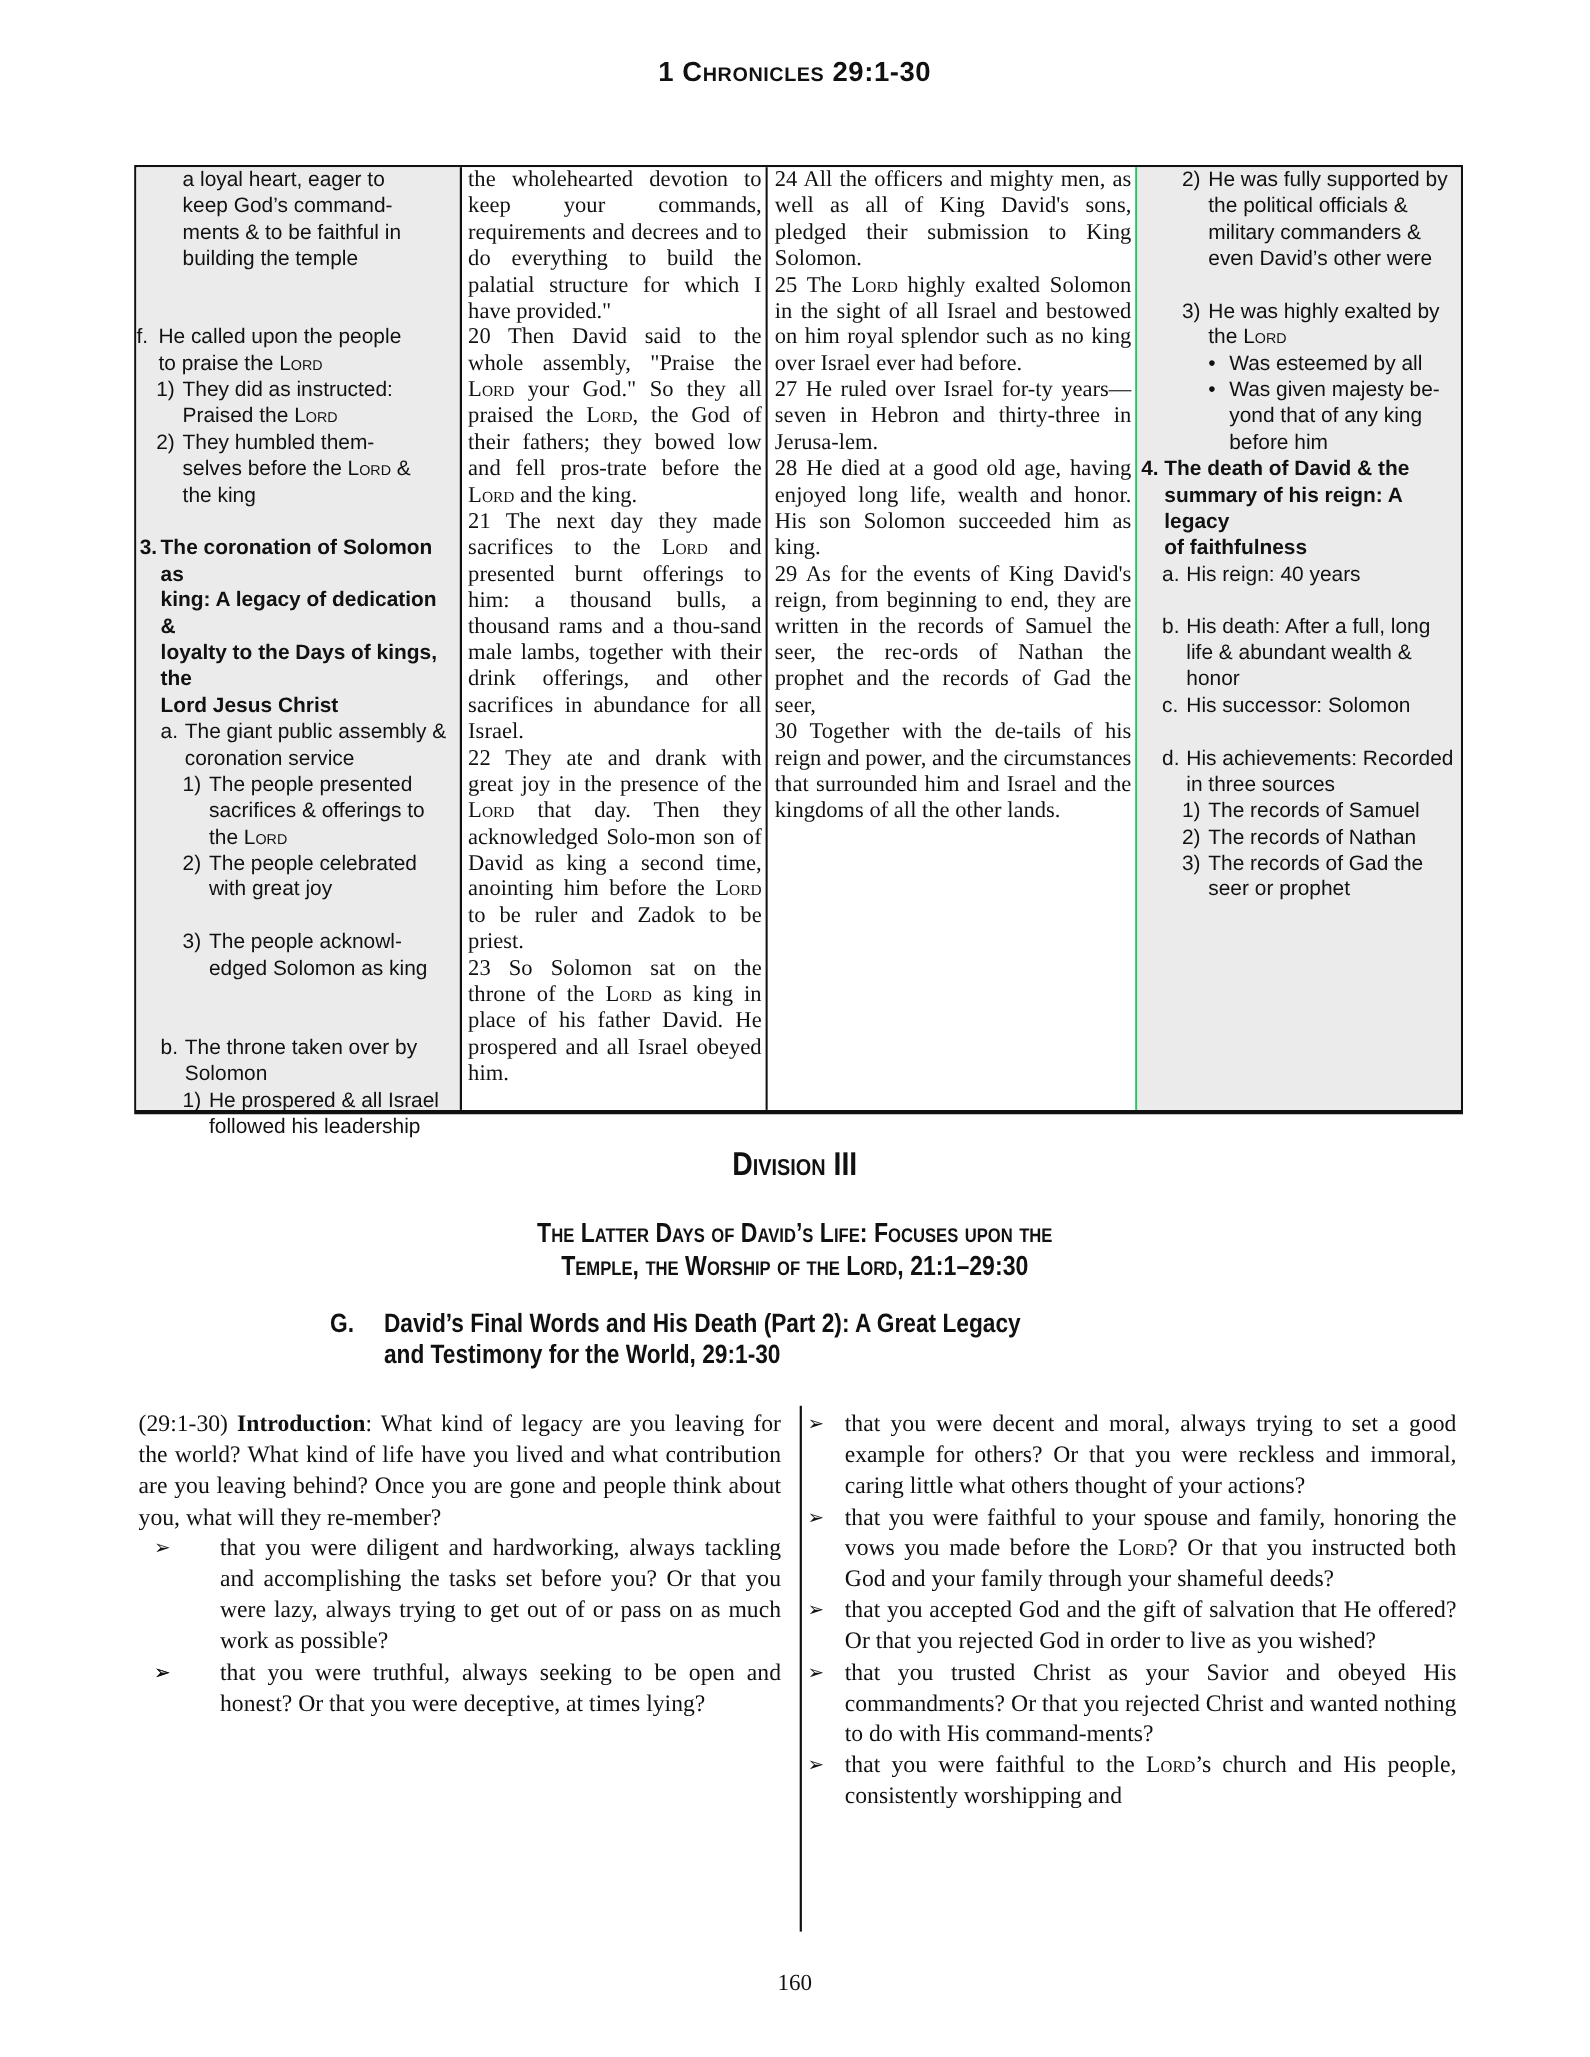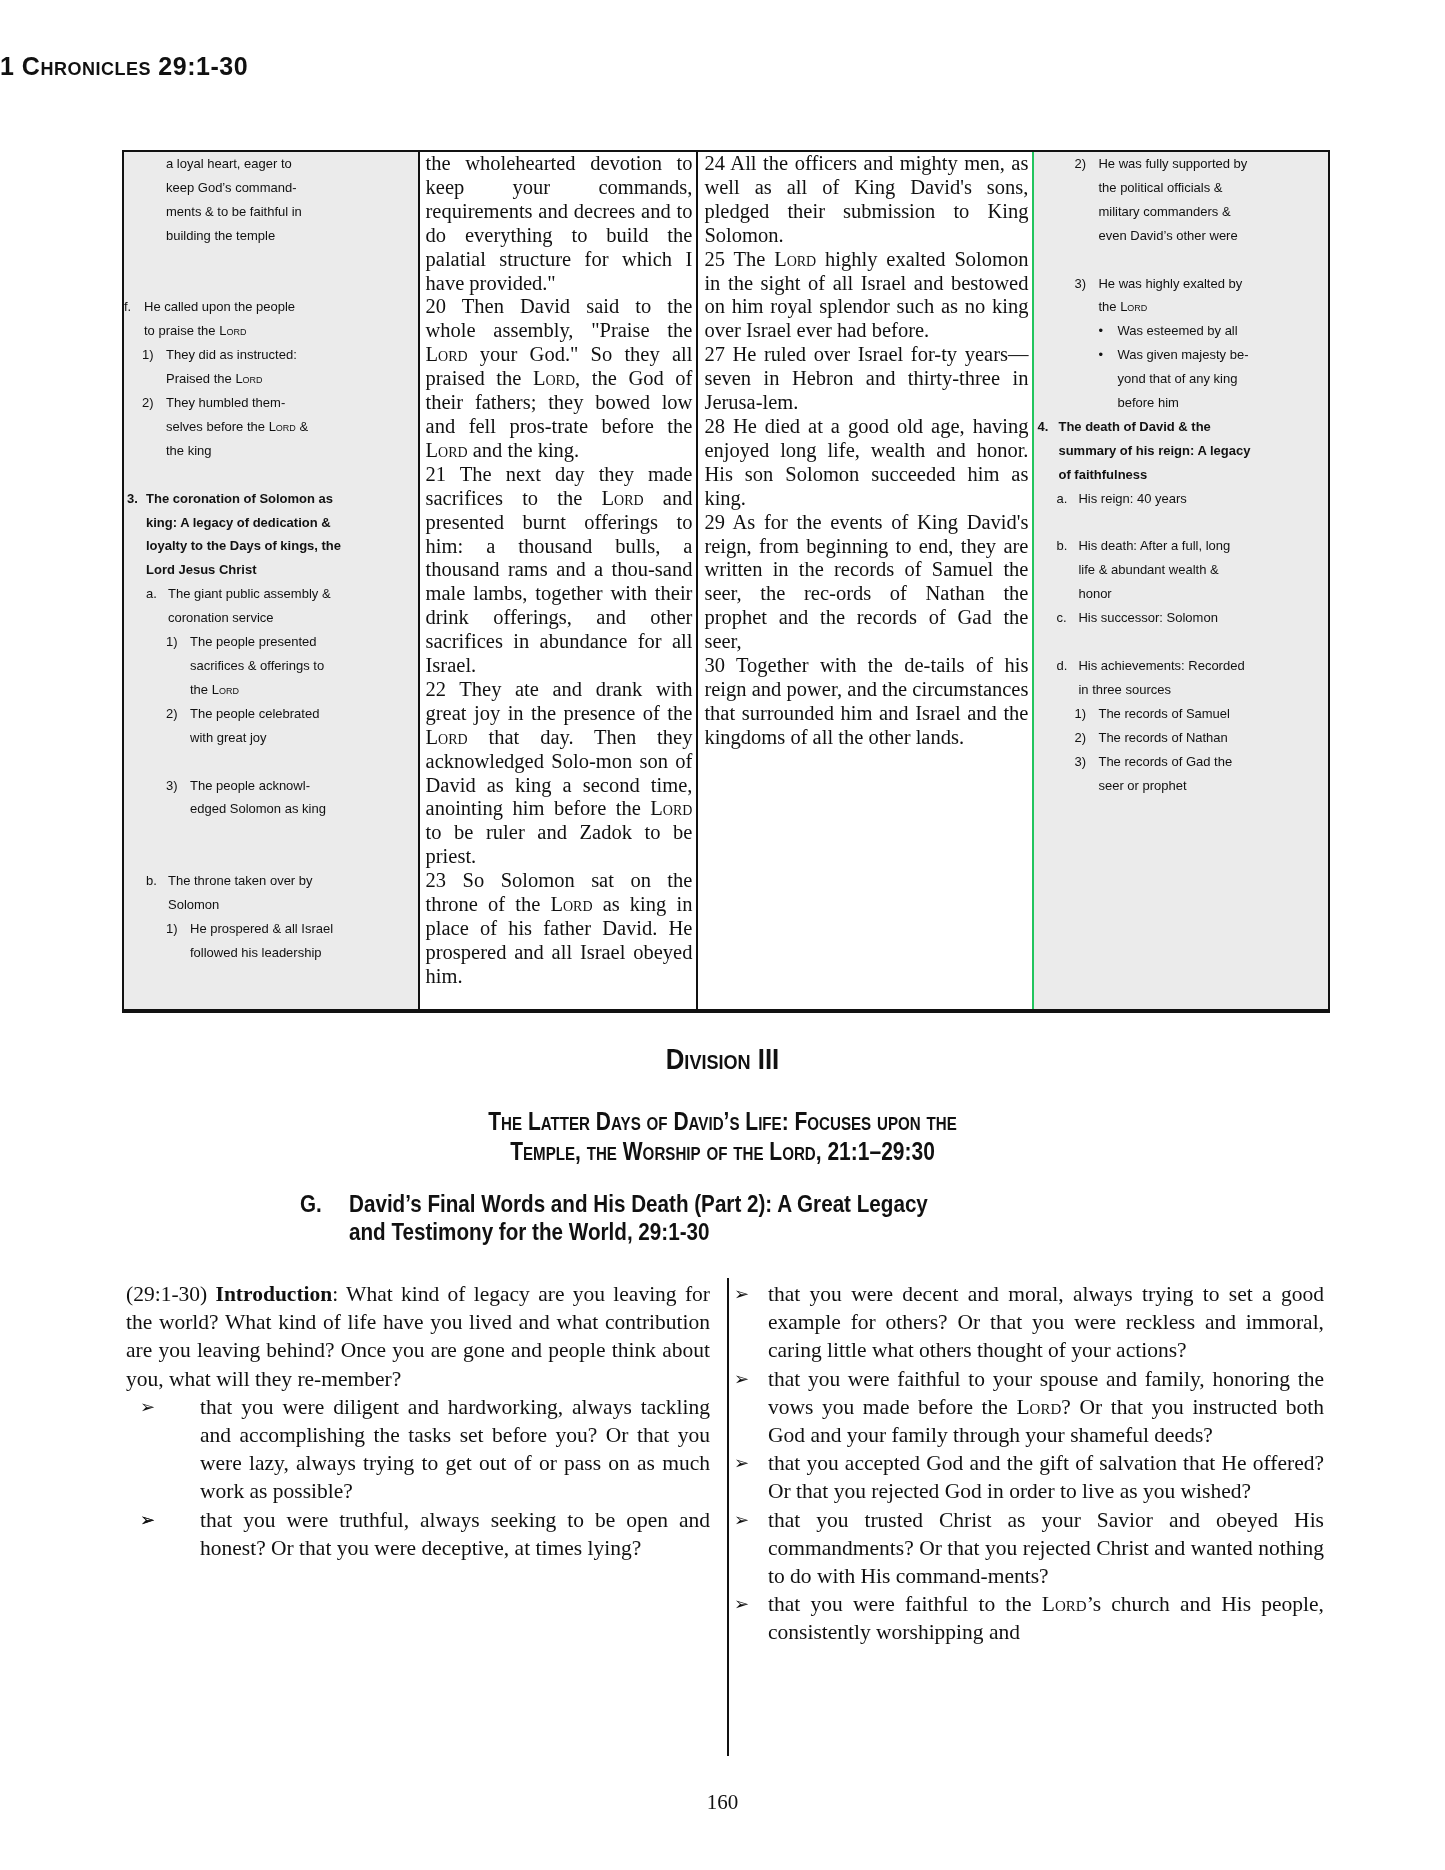--- a/index.html
+++ b/index.html
@@ -1,25 +1,25 @@
 <!DOCTYPE html>
 <html><head>
 <meta charset="utf-8">
 <style>
   * { box-sizing: border-box; margin: 0; padding: 0; }
   body { width: 1445px; height: 1870px; background: #ffffff; position: relative; overflow: hidden; color: #111; }
-  .page-header { position: absolute; top: 52px; left: 0; width: 1445px; text-align: left;
+  .page-header { position: absolute; top: 52px; left: 0; width: 1445px; text-align: center;
     font-family: "Liberation Sans", sans-serif; font-weight: bold; font-size: 25px; letter-spacing: 0.5px; }
   .page-header .sc { font-size: 19px; }
   .sc { font-variant: small-caps; }
   
   .tbl { position: absolute; top: 150px; left: 122px; width: 1208px; height: 863px;
     border: 2px solid #111; border-bottom: 4px solid #111; display: flex; }
   .col { height: 100%; position: relative; }
-  .col.outline { background: #ebebeb; font-family: "Liberation Sans", sans-serif; font-size: 13px; line-height: 23.9px; }
+  .col.outline { background: #ebebeb; font-family: "Liberation Sans", sans-serif; font-size: 19px; line-height: 23.9px; }
   .col.scripture { background: #ffffff; font-family: "Liberation Serif", serif; font-size: 20.5px; line-height: 23.9px; text-align: justify; padding: 0 4px 0 6px; }
   .c1 { width: 310px; border-right: 2px solid #111; }
   .c2 { width: 292px; border-right: 2px solid #111; }
   .c3 { width: 352px; border-right: 2px solid #22c55e; }
   .c4 { width: 308px; }
   .oi { position: relative; padding-right: 4px; }
   .oi .lbl { position: absolute; }
   .oi.bold { font-weight: bold; }
   .lord { font-variant: small-caps; }
   .gap { height: 23.9px; }

